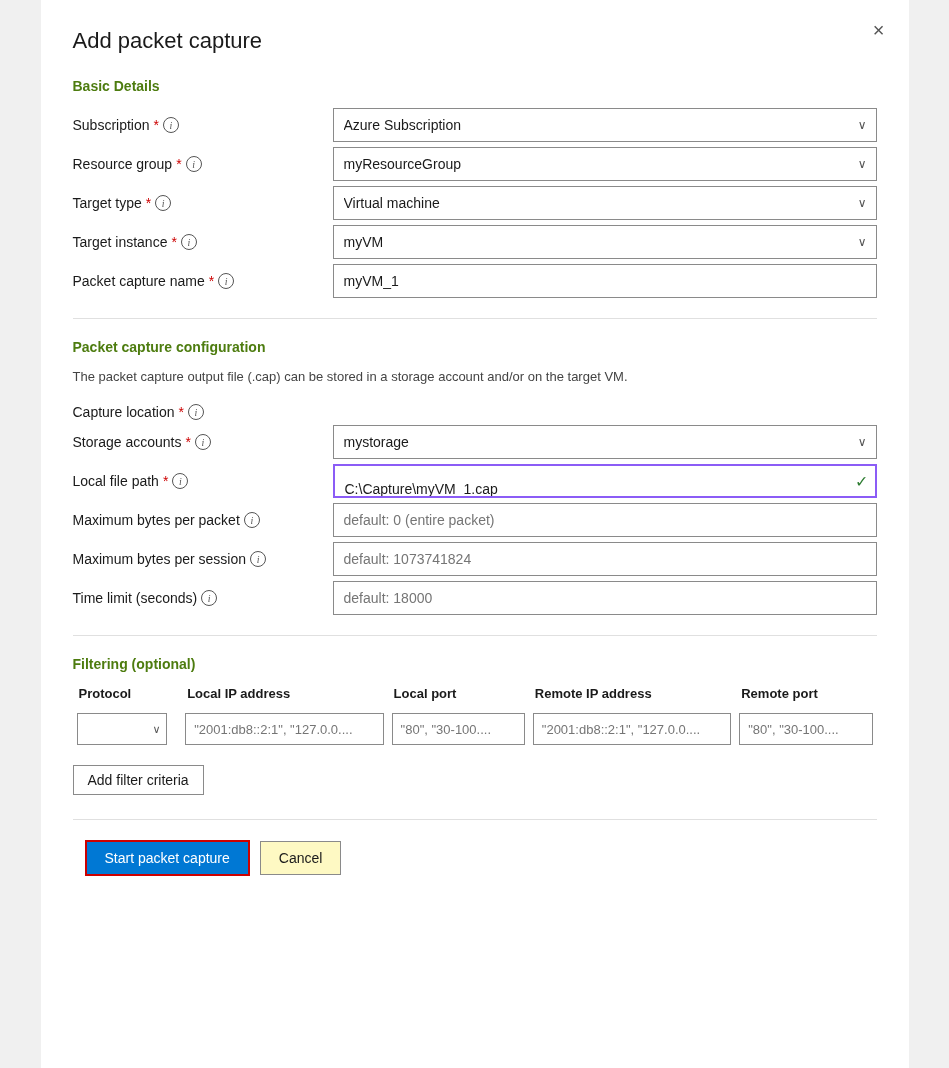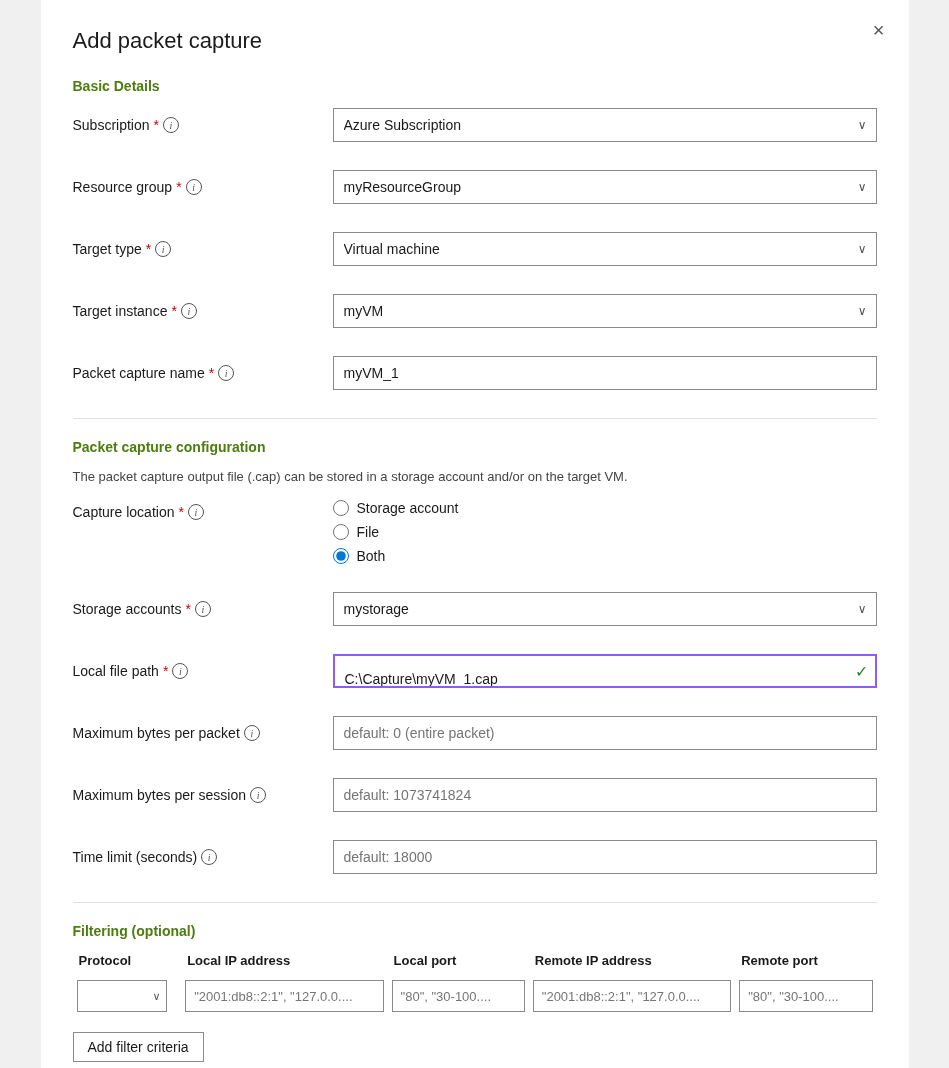--- a/index.html
+++ b/index.html
@@ -38,21 +38,21 @@
     }
     .section-title {
       font-weight: 700;
       font-size: 14px;
       color: #4d7c0f;
       margin-bottom: 14px;
     }
     .form-row {
       display: flex;
       align-items: center;
-      margin-bottom: 28px;
+      margin-bottom: 5px;
     }
     .form-label {
       width: 260px;
       min-width: 260px;
       color: #1a1a1a;
       display: flex;
       align-items: center;
       gap: 4px;
       font-size: 14px;
     }
@@ -339,34 +339,20 @@
 
   <div>
     <div class="section-title">Packet capture configuration</div>
     <p class="config-note">The packet capture output file (.cap) can be stored in a storage account and/or on the target VM.</p>
 
     <div class="form-row" style="align-items: flex-start;">
       <div class="form-label" style="padding-top:4px;">
         <span>Capture location</span>
         <span class="required">*</span>
         <span class="info-icon">i</span>
-      </div>
-      <div class="radio-group form-control">
-        <label class="radio-label">
-          <input type="radio" name="capture_location" style="">
-          <span>Storage account</span>
-        </label>
-        <label class="radio-label">
-          <input type="radio" name="capture_location" style="">
-          <span>File</span>
-        </label>
-        <label class="radio-label">
-          <input type="radio" name="capture_location" checked="" style="">
-          <span>Both</span>
-        </label>
       </div>
     </div>
 
     <div class="form-row">
       <div class="form-label">
         <span>Storage accounts</span>
         <span class="required">*</span>
         <span class="info-icon">i</span>
       </div>
       <div class="select-wrapper form-control">

